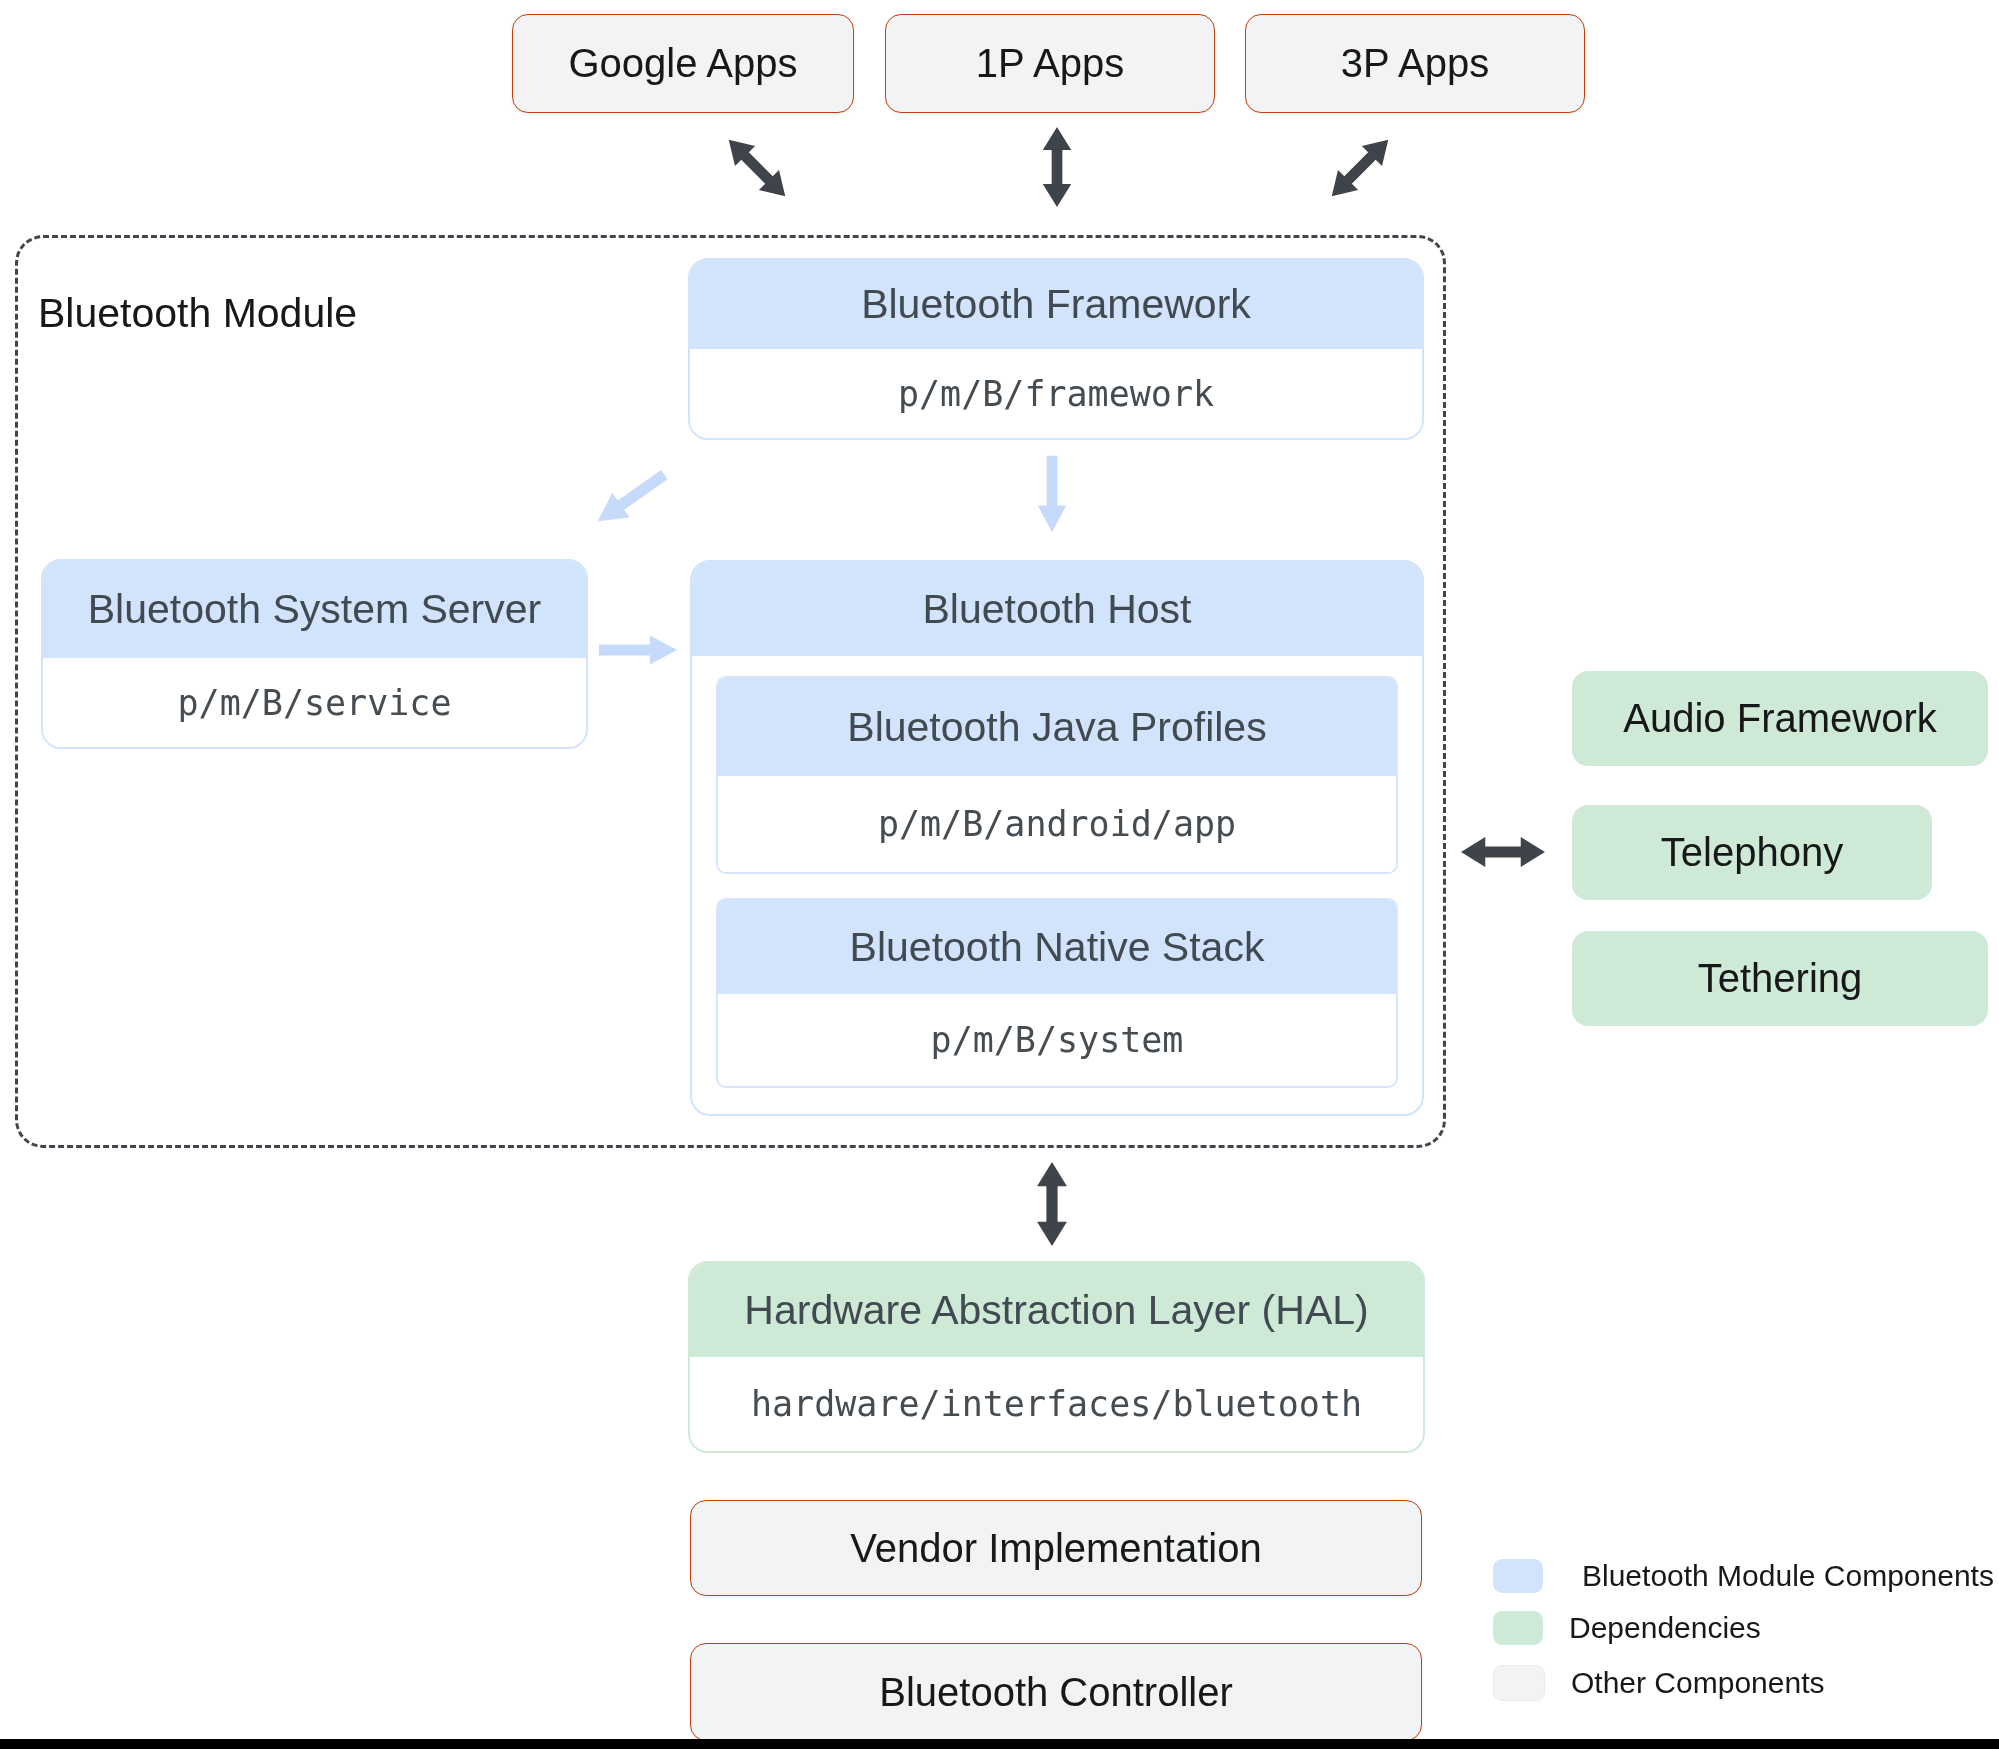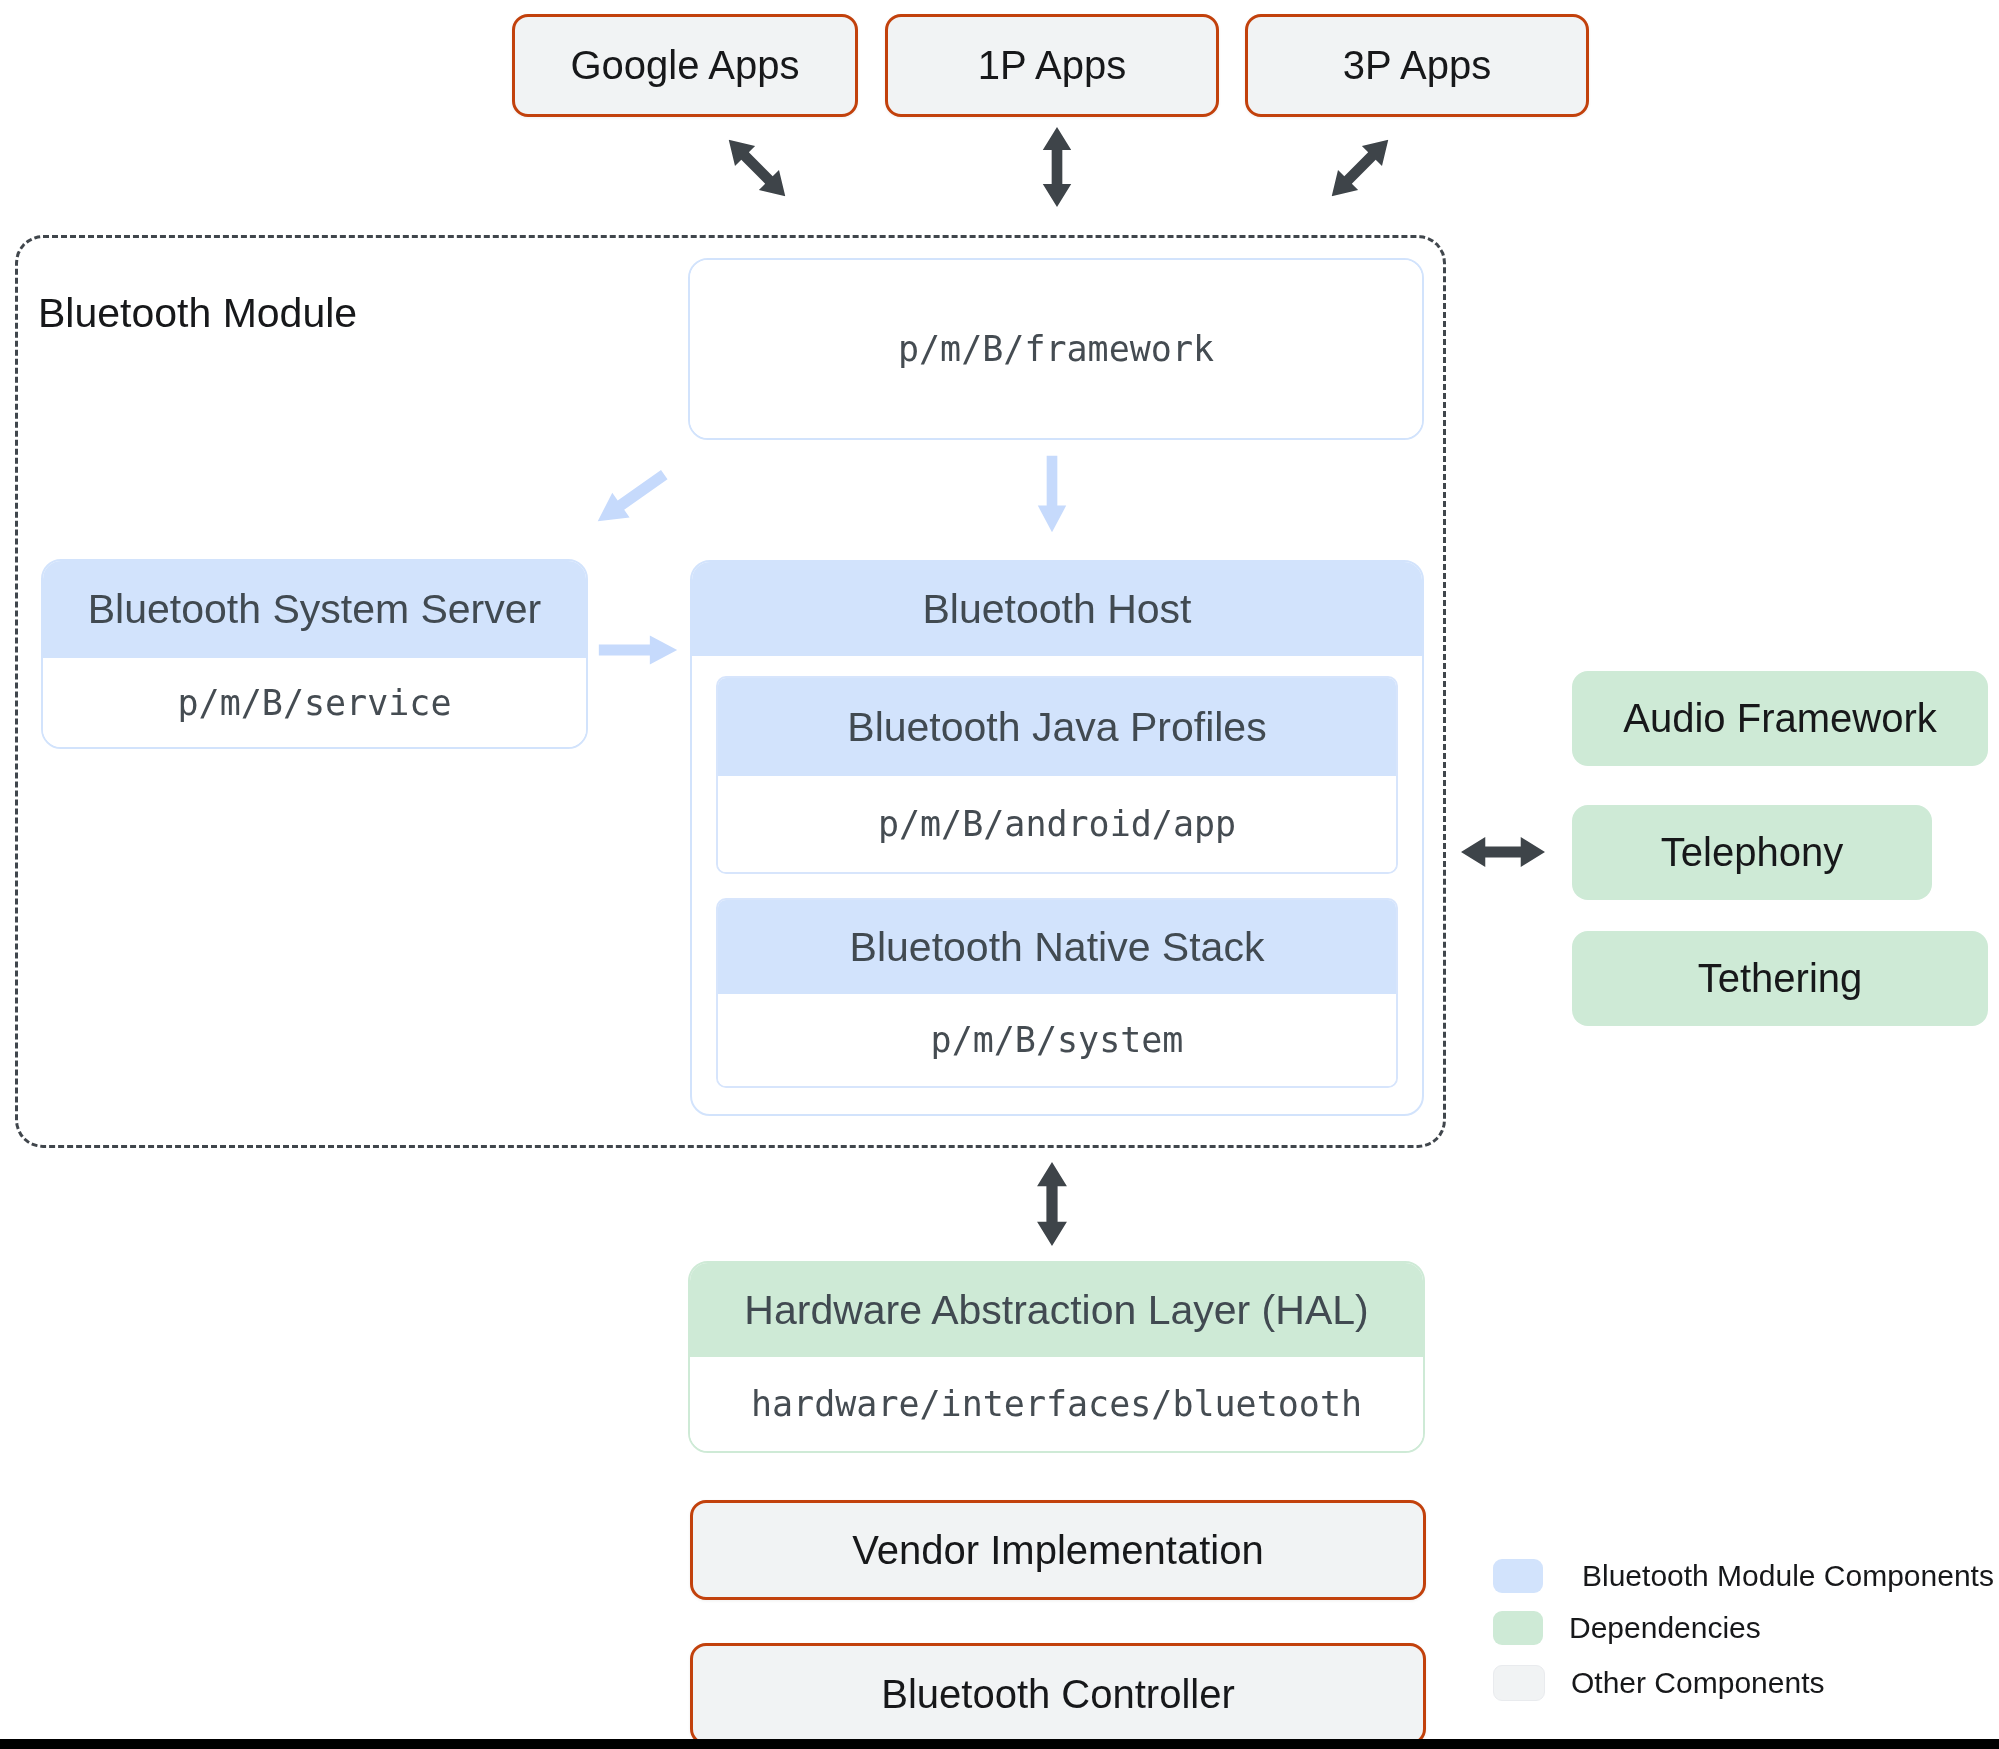--- a/index.html
+++ b/index.html
@@ -6,21 +6,21 @@
   .canvas {
     position:relative; width:1999px; height:1749px; background:#ffffff;
     font-family:"Liberation Sans", sans-serif; overflow:hidden;
   }
 
   
   .plainbox {
     position:absolute; display:flex; align-items:center; justify-content:center;
     border-radius:16px; font-size:40px; color:#17181a;
   }
-  .gray  { background:#f1f3f4; border:3px solid #c2410c; box-shadow:0 1px 3px rgba(60,64,67,.08); }
+  .gray  { background:#f1f3f4; border:1px solid #c2410c; box-shadow:0 1px 3px rgba(60,64,67,.08); }
   .green { background:#ceead6; }
 
   
   .splitbox {
     position:absolute; border-radius:20px; overflow:hidden; background:#ffffff;
     display:flex; flex-direction:column;
   }
   .splitbox.blue-border  { border:2px solid #d2e3fc; }
   .splitbox.green-border { border:2px solid #ceead6; }
   .boxhead {
@@ -84,20 +84,23 @@
   <svg class="arrow" style="left:1320px; top:151px; transform:rotate(-45deg);" width="80" height="34" viewBox="0 0 90 36">
     <polygon points="0,18 26,2 26,12 64,12 64,2 90,18 64,34 64,24 26,24 26,34" fill="#3e4449"></polygon>
   </svg>
 
   <div class="module-dash"></div>
   <div class="module-label">
     <div class="module-title">Bluetooth Module</div>
   </div>
 
   <div class="splitbox blue-border" style="left:688px; top:258px; width:732px; height:178px;">
+    <div class="boxhead blue" style="height:89px;">
+      <span>Bluetooth Framework</span>
+    </div>
     <div class="boxbody">
       <span class="mono">p/m/B/framework</span>
     </div>
   </div>
 
   <svg class="arrow" style="left:1012px; top:477px; transform:rotate(90deg);" width="80" height="34" viewBox="0 0 90 36">
     <polygon points="2,12 58,12 58,2 88,18 58,34 58,24 2,24" fill="#c6dafc"></polygon>
   </svg>
   <svg class="arrow" style="left:588px; top:481px; transform:rotate(145deg);" width="86" height="34" viewBox="0 0 90 36">
     <polygon points="2,12 58,12 58,2 88,18 58,34 58,24 2,24" fill="#c6dafc"></polygon>

